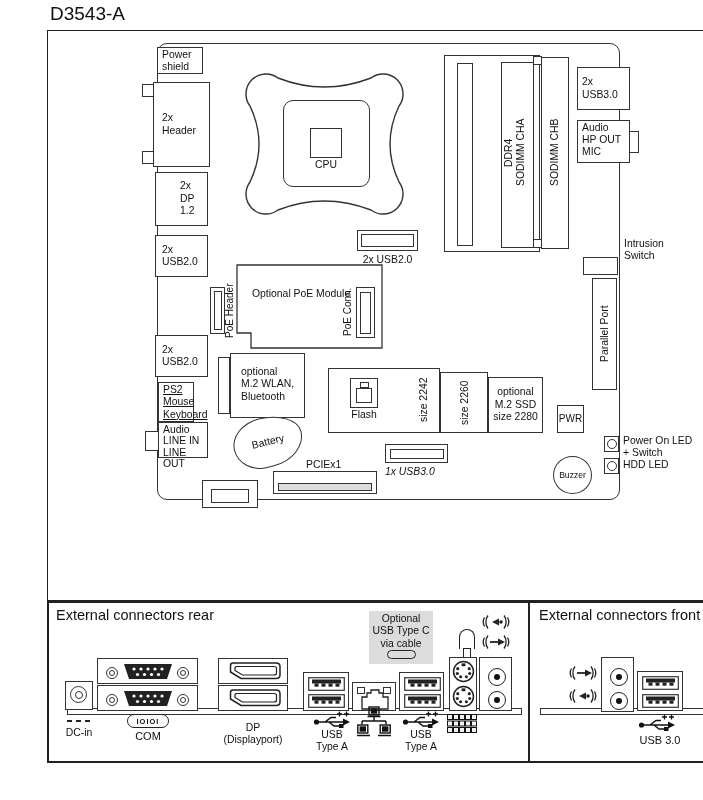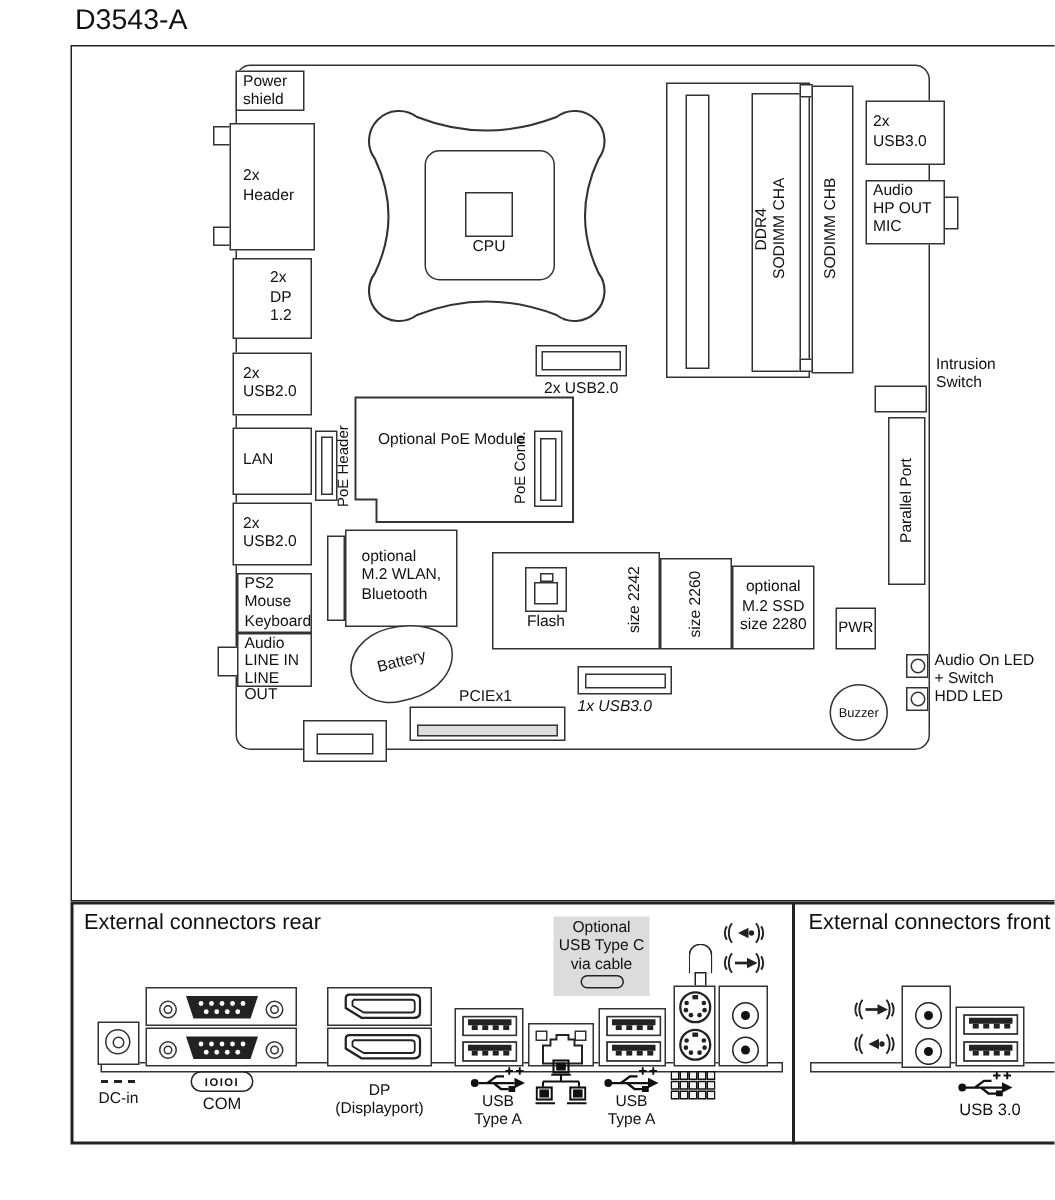--- a/index.html
+++ b/index.html
@@ -33,23 +33,22 @@
 
   <div class="a" style="left:137px;top:43px;width:463px;height:457px;border:1.4px solid #333;border-radius:10px;"></div>
 
   <div class="a b t" style="left:137px;top:47px;width:46px;height:27px;padding:1px 0 0 4px;">Power
 shield</div>
   <div class="a b" style="left:122px;top:84px;width:13px;height:13px;"></div>
   <div class="a b" style="left:122px;top:151px;width:13px;height:13px;"></div>
   <div class="a b t cl" style="left:133px;top:82px;width:57px;height:85px;padding-left:8px;">2x Header</div>
   <div class="a b t cl" style="left:135px;top:172px;width:53px;height:54px;padding-left:24px;">2x DP 1.2</div>
   <div class="a b t cl" style="left:135px;top:235px;width:53px;height:42px;padding-left:6px;">2x USB2.0</div>
-  <div class="a b t cl" style="left:135px;top:285px;width:53px;height:45px;padding-left:6px;">LAN</div>
   <div class="a b t cl" style="left:135px;top:335px;width:53px;height:42px;padding-left:6px;">2x USB2.0</div>
-  <div class="a b t" style="left:138px;top:382px;width:50px;height:40px;padding:1px 0 0 4px;line-height:1.18;">PS2
+  <div class="a b t" style="left:138px;top:382px;width:36px;height:40px;padding:1px 0 0 4px;line-height:1.18;text-decoration:underline;">PS2
 Mouse
 Keyboard</div>
   <div class="a b" style="left:125px;top:431px;width:14px;height:20px;"></div>
   <div class="a b t" style="left:138px;top:422px;width:50px;height:36px;padding:1px 0 0 4px;line-height:1.1;">Audio
 LINE IN
 LINE OUT</div>
 
   <svg class="a" style="left:222px;top:70px;" width="165" height="148" viewBox="0 0 165 148">
     <path d="M36 8 Q82 26 129 8 A20 20 0 0 1 157 36 Q139 74 157 112 A20 20 0 0 1 129 140 Q82 122 36 140 A20 20 0 0 1 8 112 Q26 74 8 36 A20 20 0 0 1 36 8 Z" fill="#fff" stroke="#333" stroke-width="1.4"></path>
   </svg>
@@ -75,21 +74,21 @@
   <div class="a b" style="left:563px;top:257px;width:35px;height:18px;"></div>
   <div class="a t" style="left:604px;top:238px;width:62px;height:26px;">Intrusion
 Switch</div>
   <div class="a b" style="left:572px;top:278px;width:25px;height:112px;">
     <div class="v" style="width:100%;height:100%;">Parallel Port</div>
   </div>
   <div class="a b t c" style="left:537px;top:405px;width:27px;height:28px;font-size:10px;">PWR</div>
   <div class="a ledsq" style="left:584px;top:436px;width:15px;height:16px;">
       <div class="ring"></div>
     </div>
-  <div class="a t" style="left:603px;top:435px;width:76px;height:26px;">Audio On LED
+  <div class="a t" style="left:603px;top:435px;width:76px;height:26px;">Power On LED
 + Switch</div>
   <div class="a ledsq" style="left:584px;top:458px;width:15px;height:16px;">
       <div class="ring"></div>
     </div>
   <div class="a t" style="left:603px;top:459px;width:60px;height:13px;">HDD LED</div>
   <div class="a b c" style="left:533px;top:456px;width:39px;height:38px;border-radius:50%;font-size:8.6px;">Buzzer</div>
 
   <div class="a b" style="left:337px;top:230px;width:61px;height:21px;">
     <div class="inner" style="left:3px;top:3px;right:3px;bottom:3px;"></div>
   </div>

